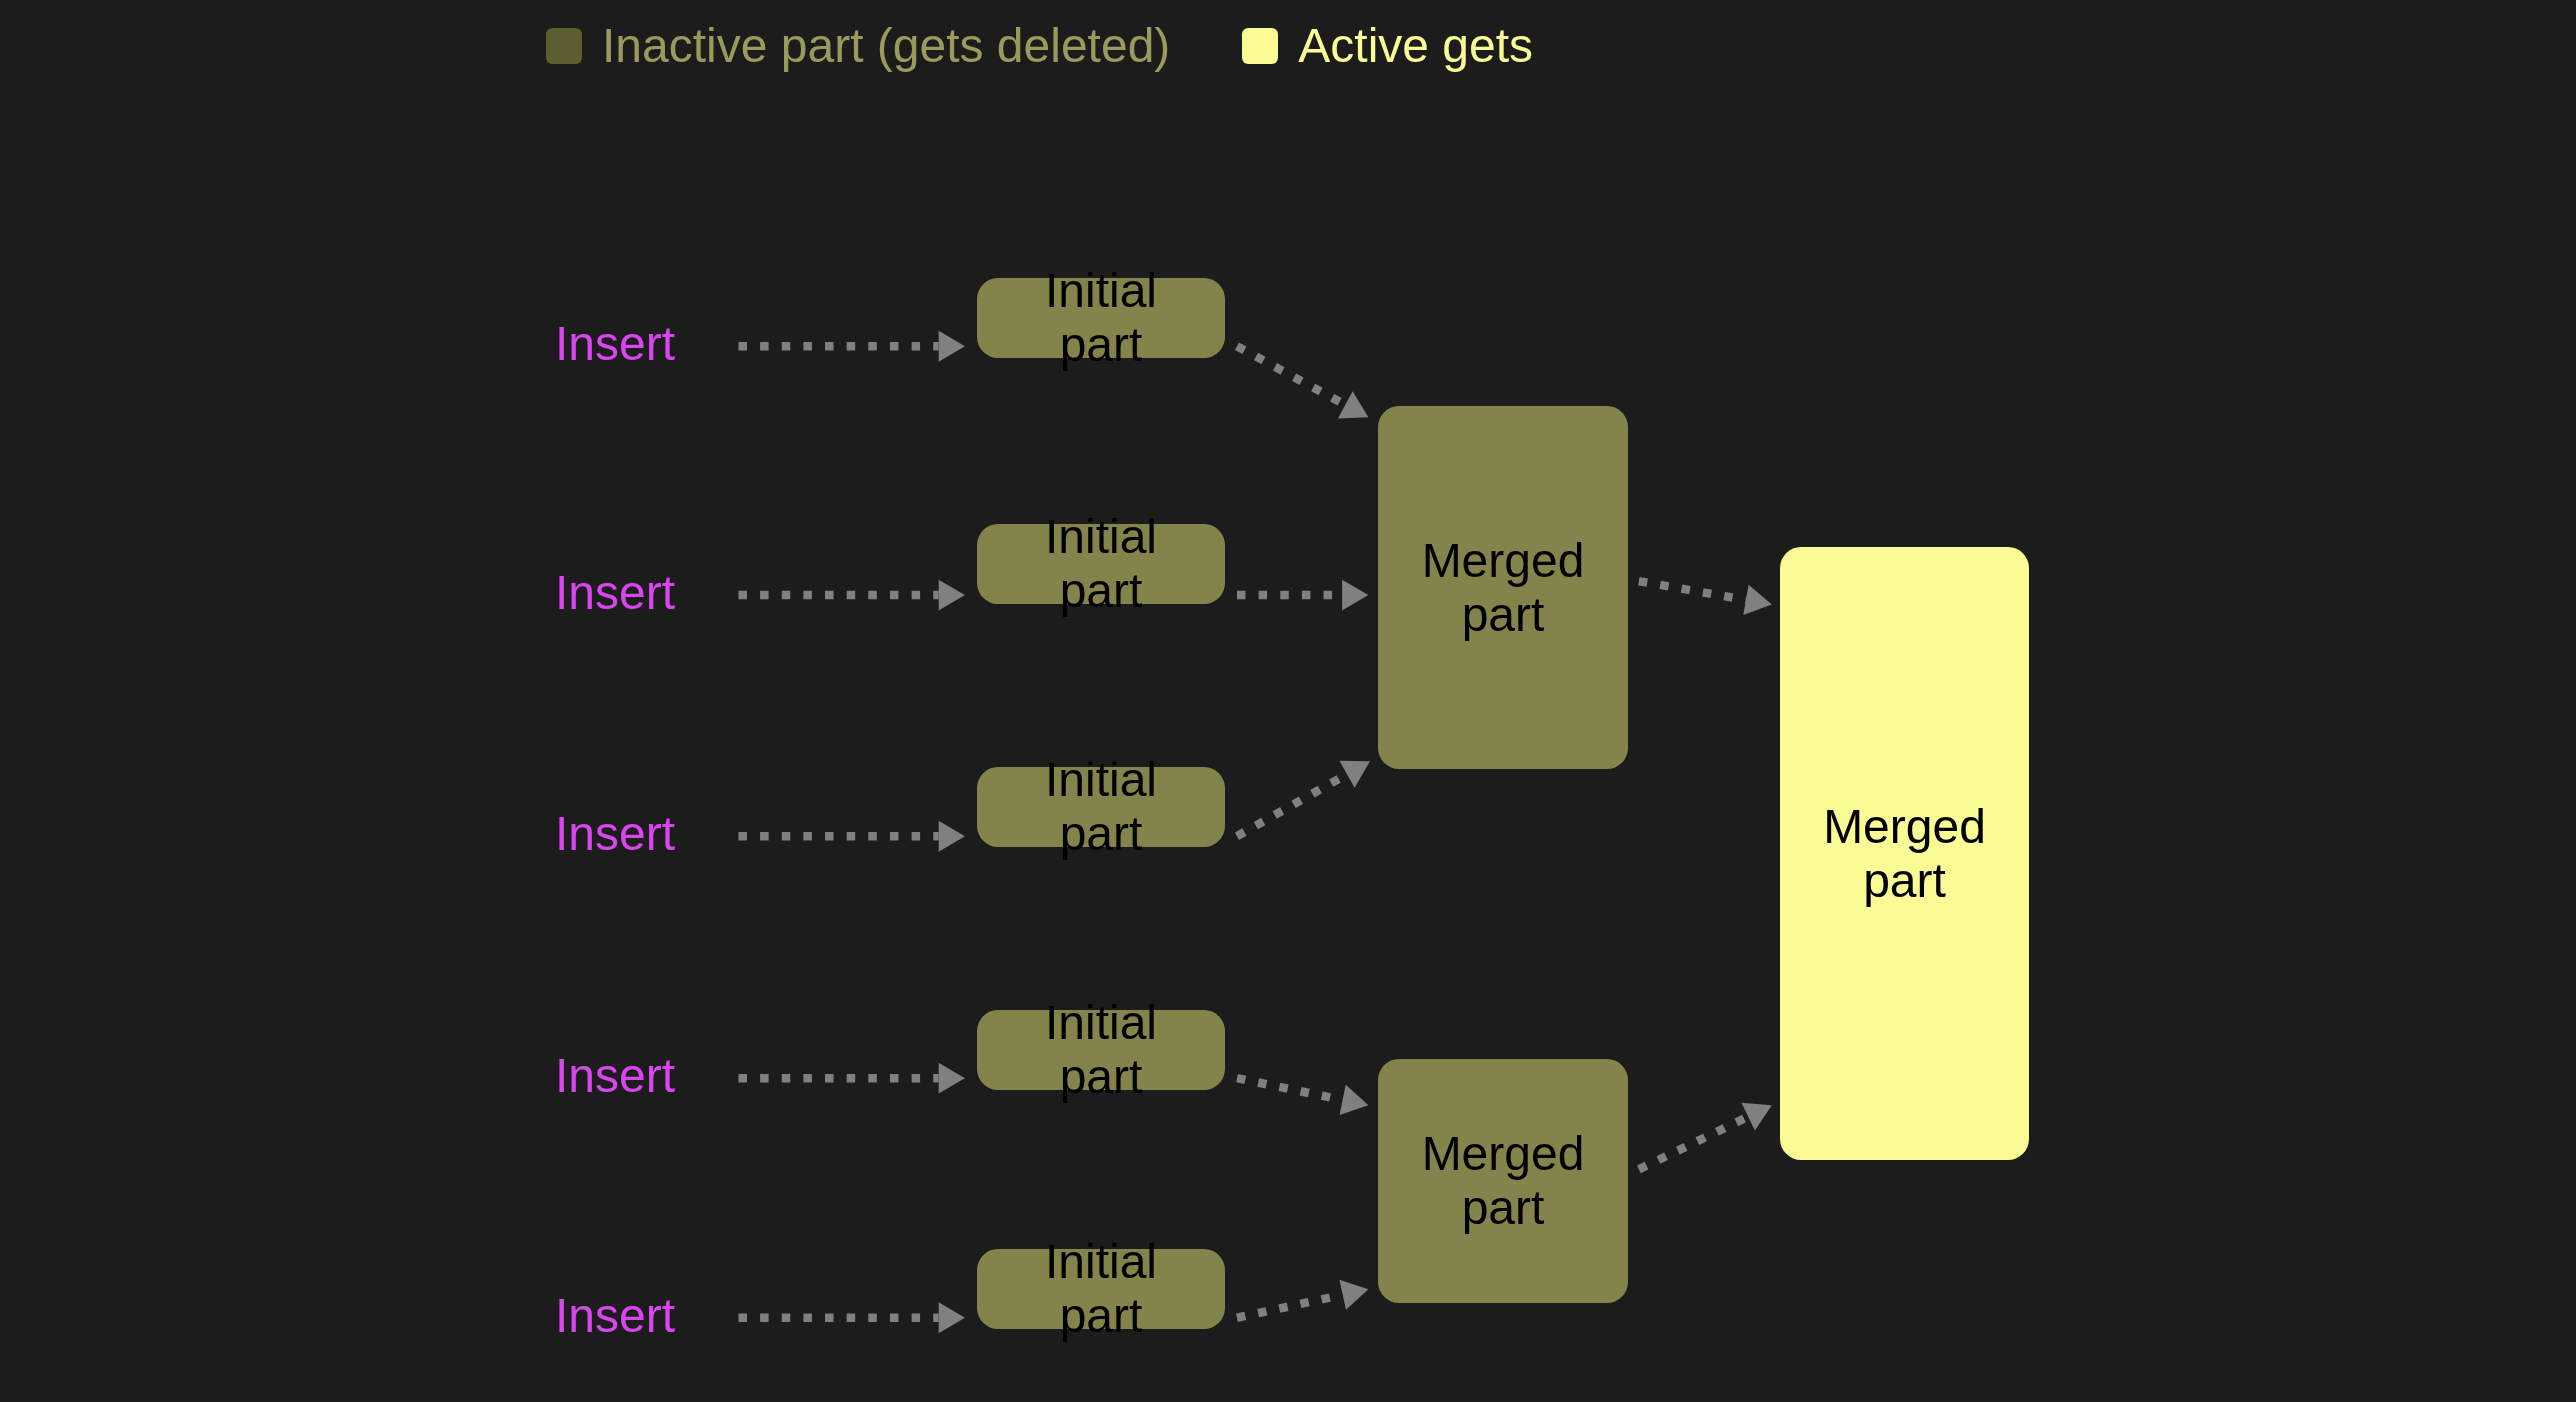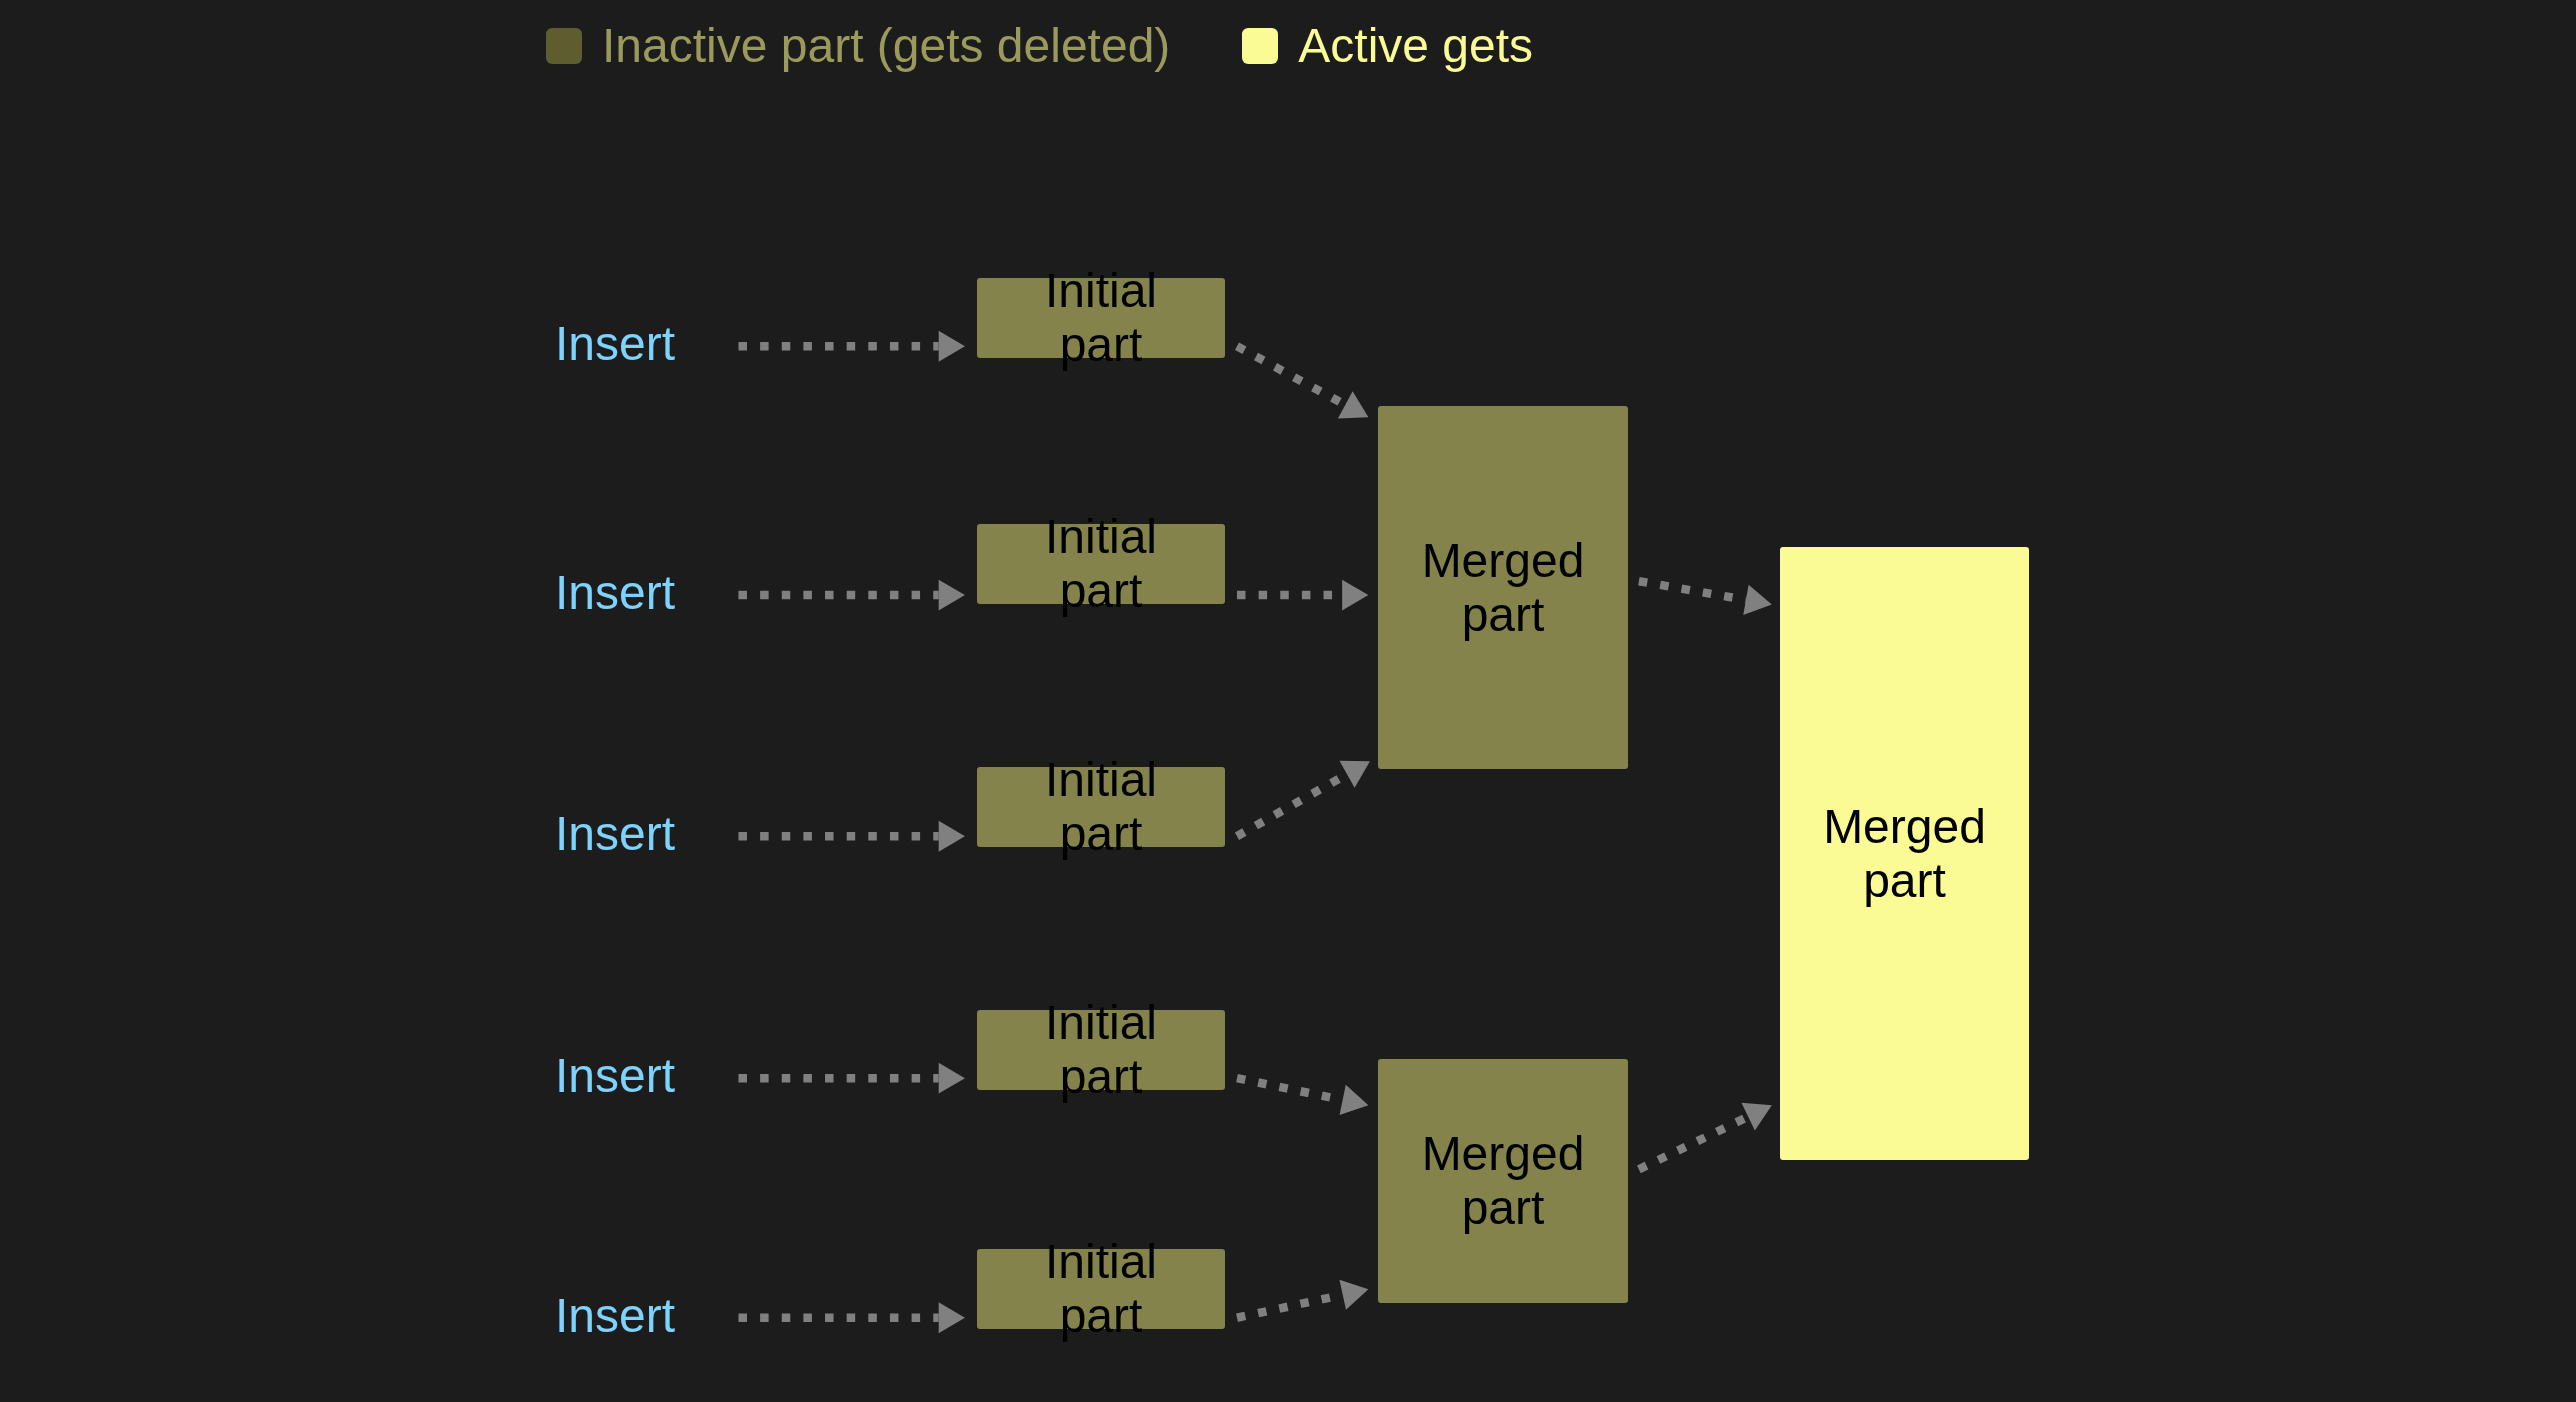--- a/index.html
+++ b/index.html
@@ -51,31 +51,31 @@
 
   
   .node {
     position: absolute;
     box-sizing: border-box;
     display: flex;
     align-items: center;
     justify-content: center;
     text-align: center;
     color: #000000;
-    border-radius: 3px;
+    border-radius: 21px;
     font-size: 48px;
     line-height: 1.12;
     white-space: pre-line;
   }
   .node.inactive { background: #83834b; }
   .node.active   { background: #fbfb96; }
 
   .insert-label {
     position: absolute;
-    color: #7dd3fc;
+    color: #d946ef;
     font-size: 48px;
     line-height: 1;
     white-space: nowrap;
   }
 
   
   #arrows {
     position: absolute;
     top: 0;
     left: 0;

